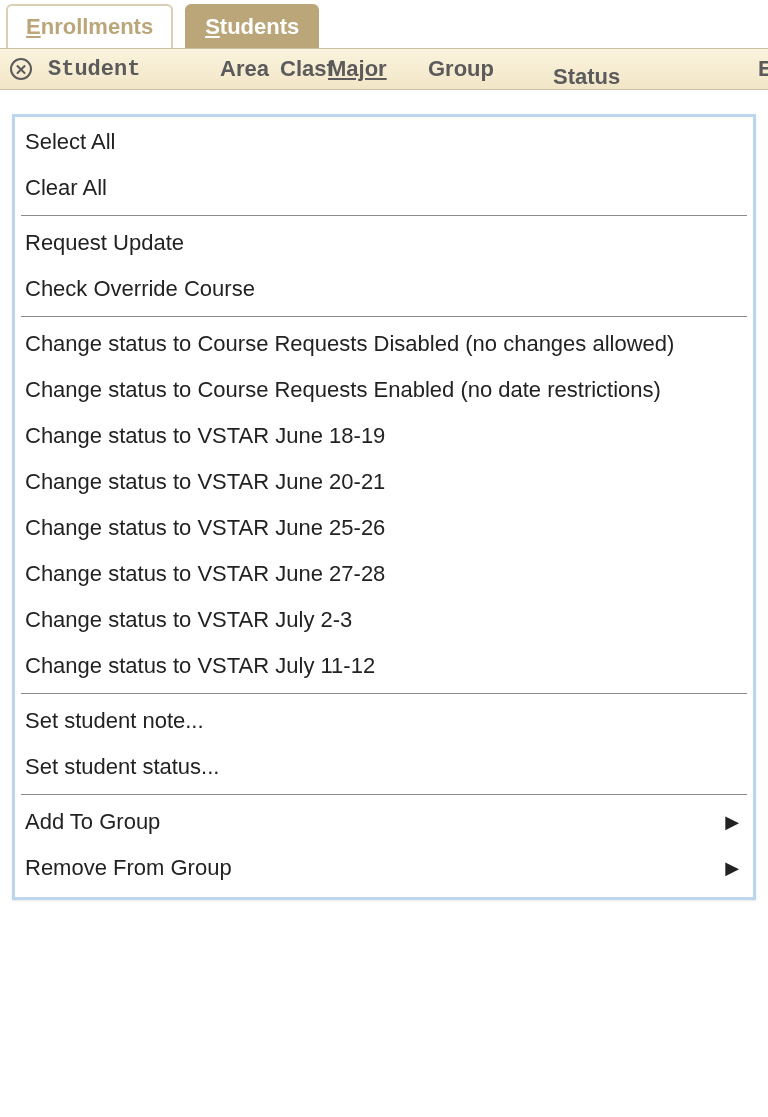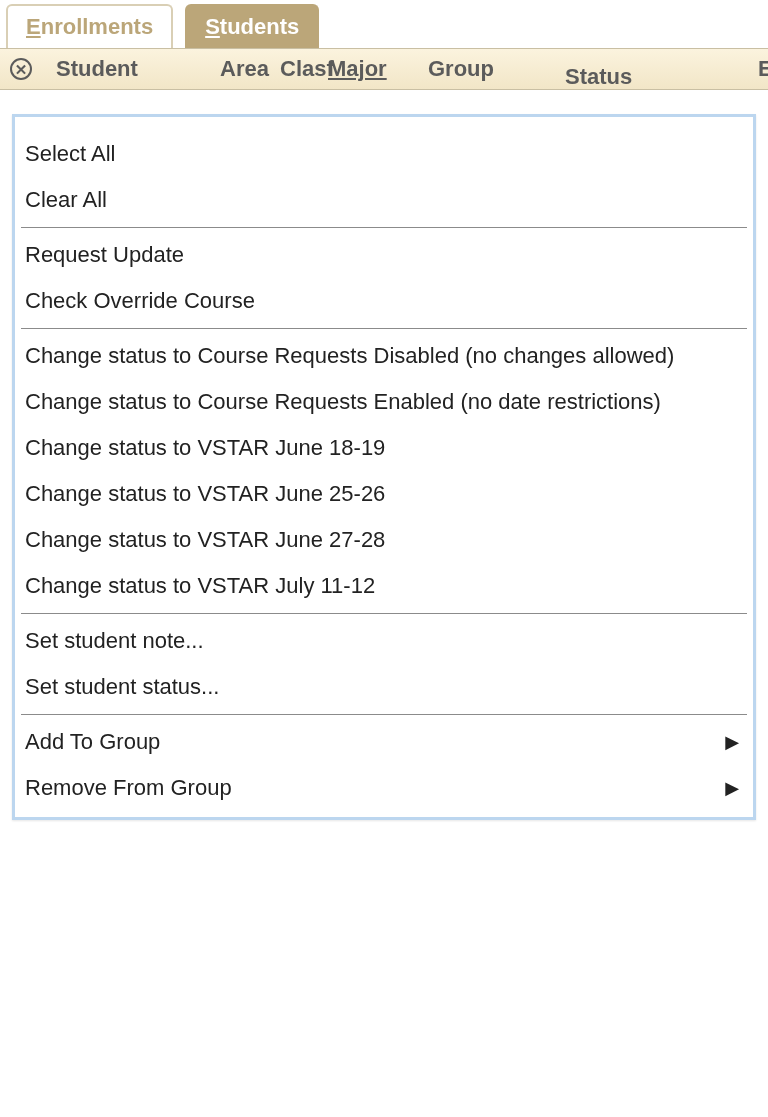--- a/index.html
+++ b/index.html
@@ -69,37 +69,37 @@
     border: 2px solid #5b5b5b;
     border-radius: 50%;
     font-size: 15px;
     line-height: 1;
     margin-right: 14px;
     cursor: pointer;
     color: #5b5b5b;
     font-weight: 900;
   }
   .header-col { position: absolute; }
-  .col-student { left: 56px; }
+  .col-student { left: 48px; font-family: Liberation Mono, monospace; }
   .col-area    { left: 220px; }
   .col-clasf   { left: 280px; }
   .col-major   { left: 328px; text-decoration: underline; }
   .col-group   { left: 428px; }
-  .col-status  { left: 565px; margin-top: 16px; }
+  .col-status  { left: 553px; margin-top: 16px; }
   .col-e       { left: 758px; }
 
   
   .menu-panel {
     position: absolute;
     left: 12px;
     top: 114px;
     width: 744px;
     background: #ffffff;
     border: 3px solid #bcd6ef;
-    padding: 14px 0 6px 0;
+    padding: 2px 0 6px 0;
     box-shadow: 0 1px 2px rgba(0,0,0,.1);
   }
   .menu-item {
     display: flex;
     align-items: center;
     justify-content: space-between;
     padding: 10px 14px 10px 10px;
     font-size: 22px;
     color: #222;
     cursor: pointer;
@@ -202,24 +202,30 @@
   <div class="menu-item">
     <span>Change status to Course Requests Disabled (no changes allowed)</span>
   </div>
   <div class="menu-item">
     <span>Change status to Course Requests Enabled (no date restrictions)</span>
   </div>
   <div class="menu-item">
     <span>Change status to VSTAR June 18-19</span>
   </div>
   <div class="menu-item">
+    <span>Change status to VSTAR June 20-21</span>
+  </div>
+  <div class="menu-item">
     <span>Change status to VSTAR June 25-26</span>
   </div>
   <div class="menu-item">
     <span>Change status to VSTAR June 27-28</span>
+  </div>
+  <div class="menu-item">
+    <span>Change status to VSTAR July 2-3</span>
   </div>
   <div class="menu-item">
     <span>Change status to VSTAR July 11-12</span>
   </div>
 
   <div class="menu-sep"></div>
 
   <div class="menu-item">
     <span>Set student note...</span>
   </div>

